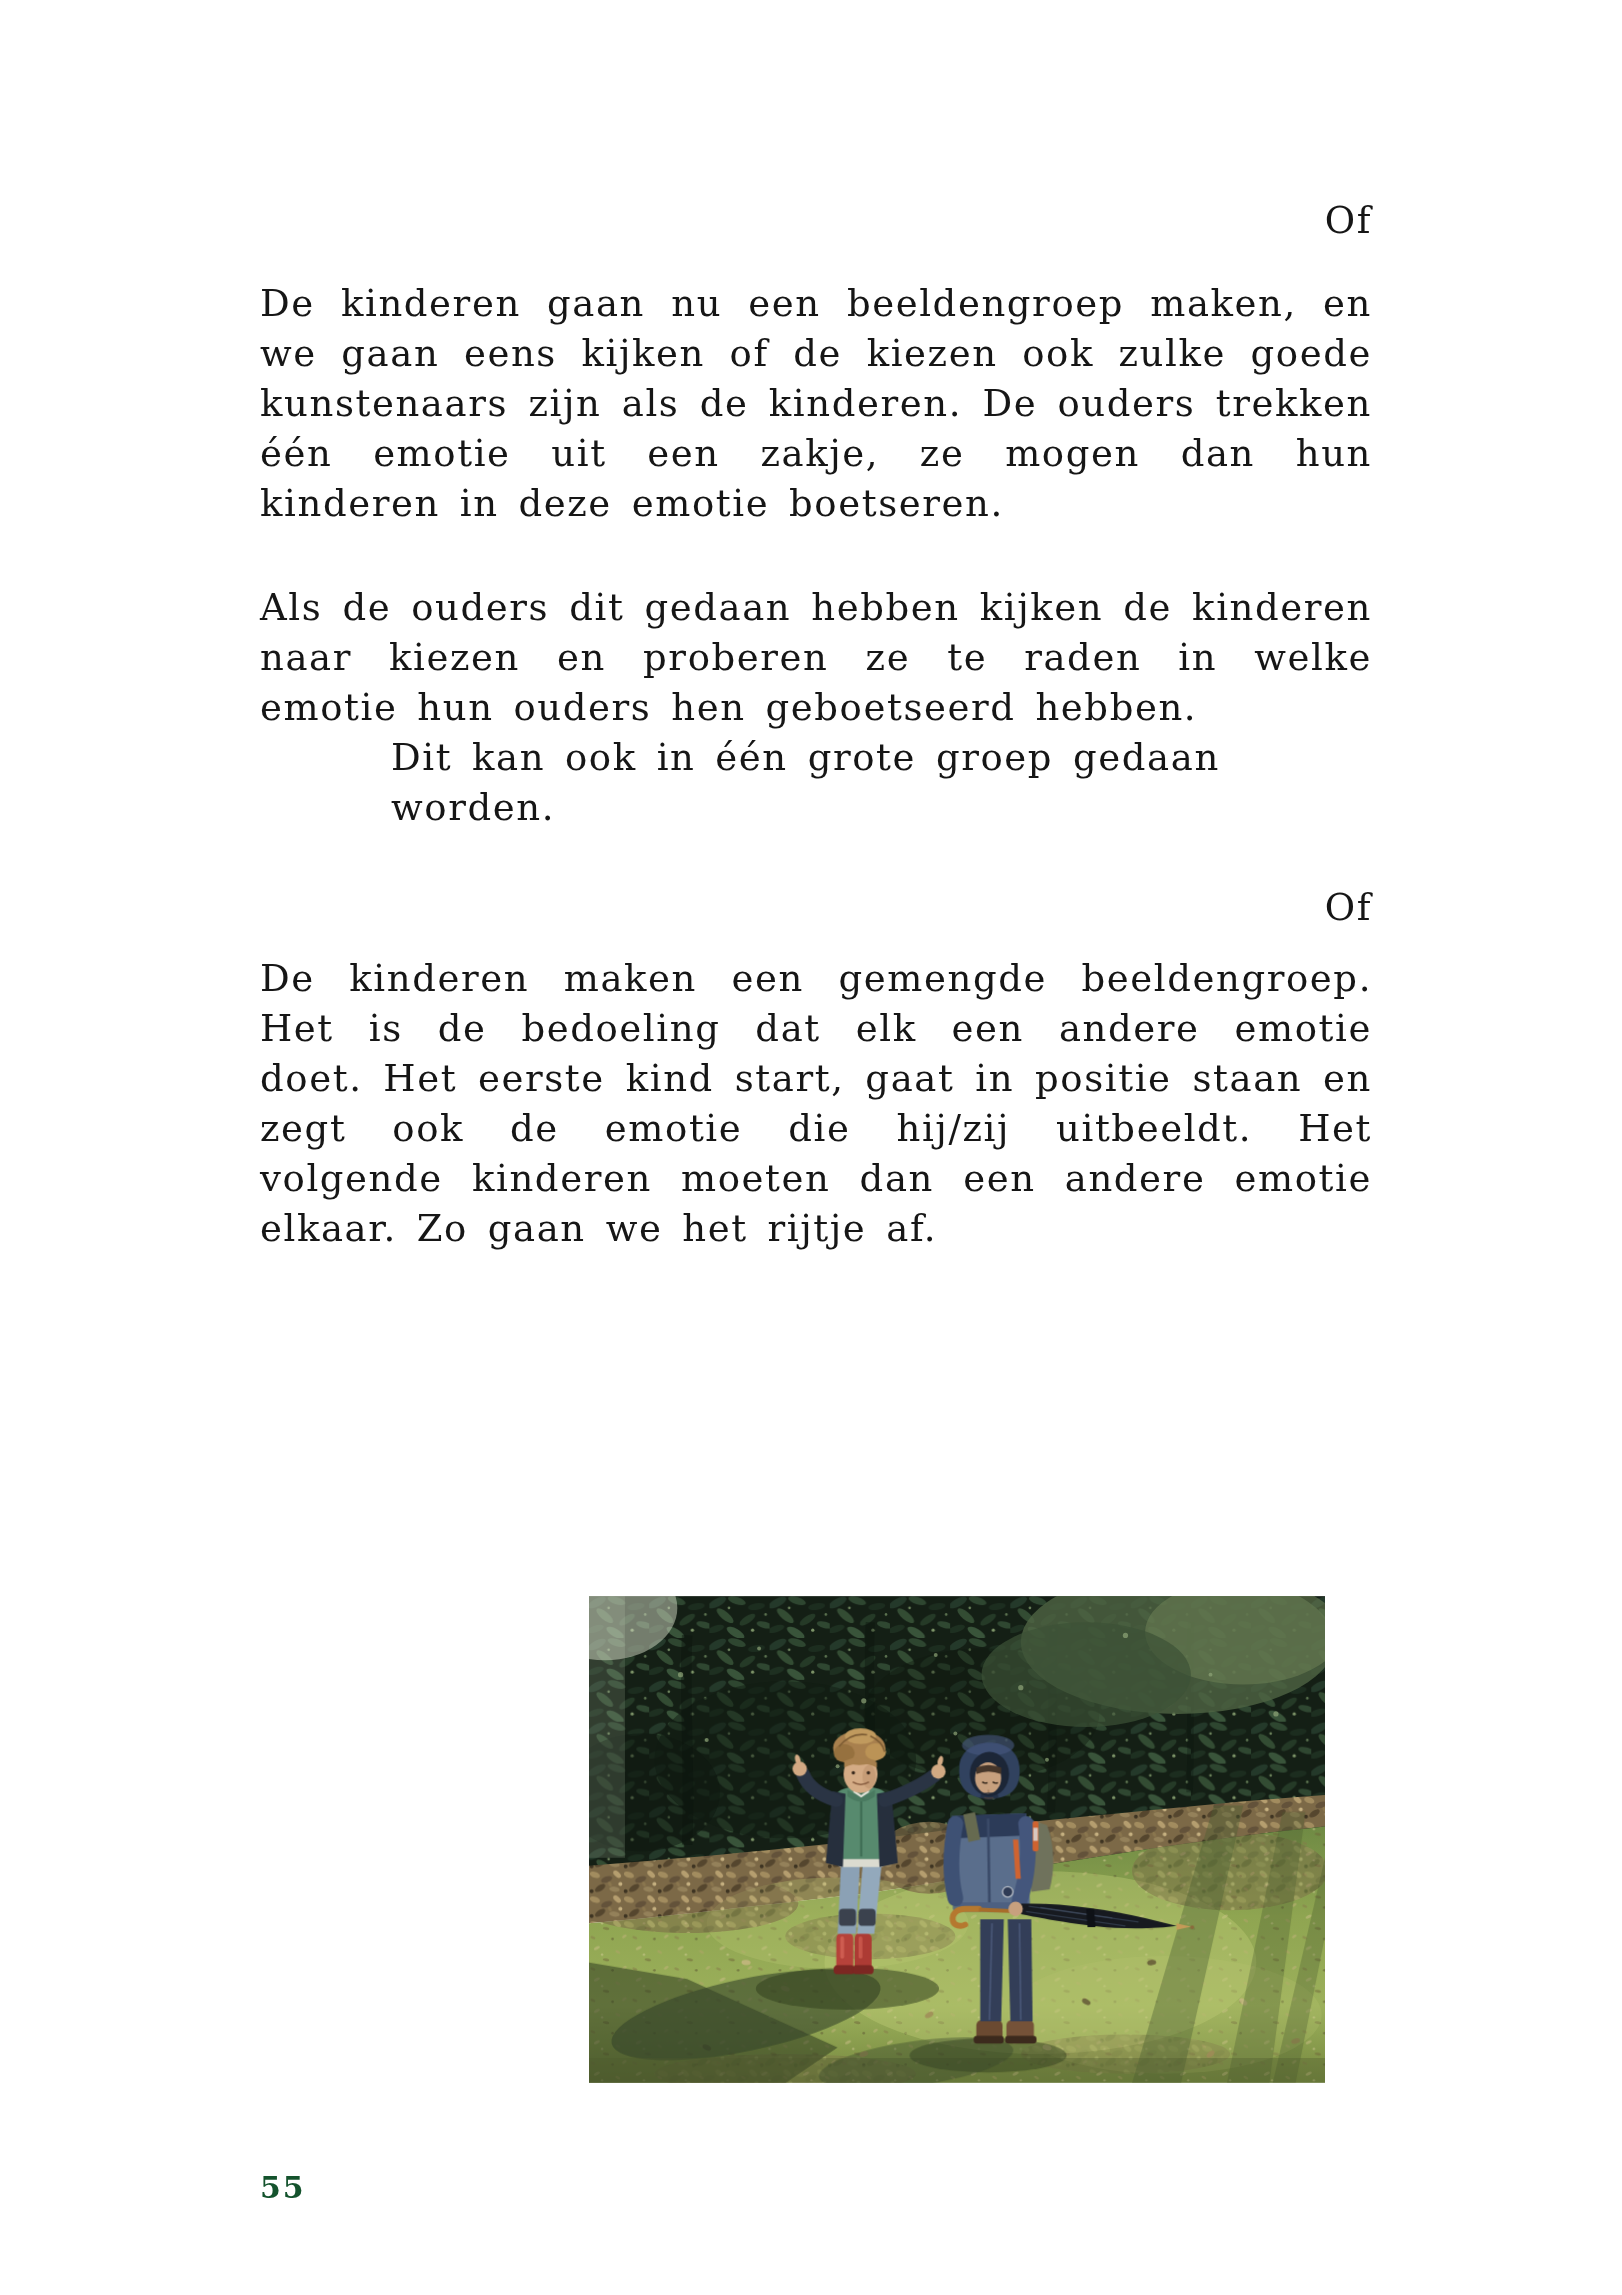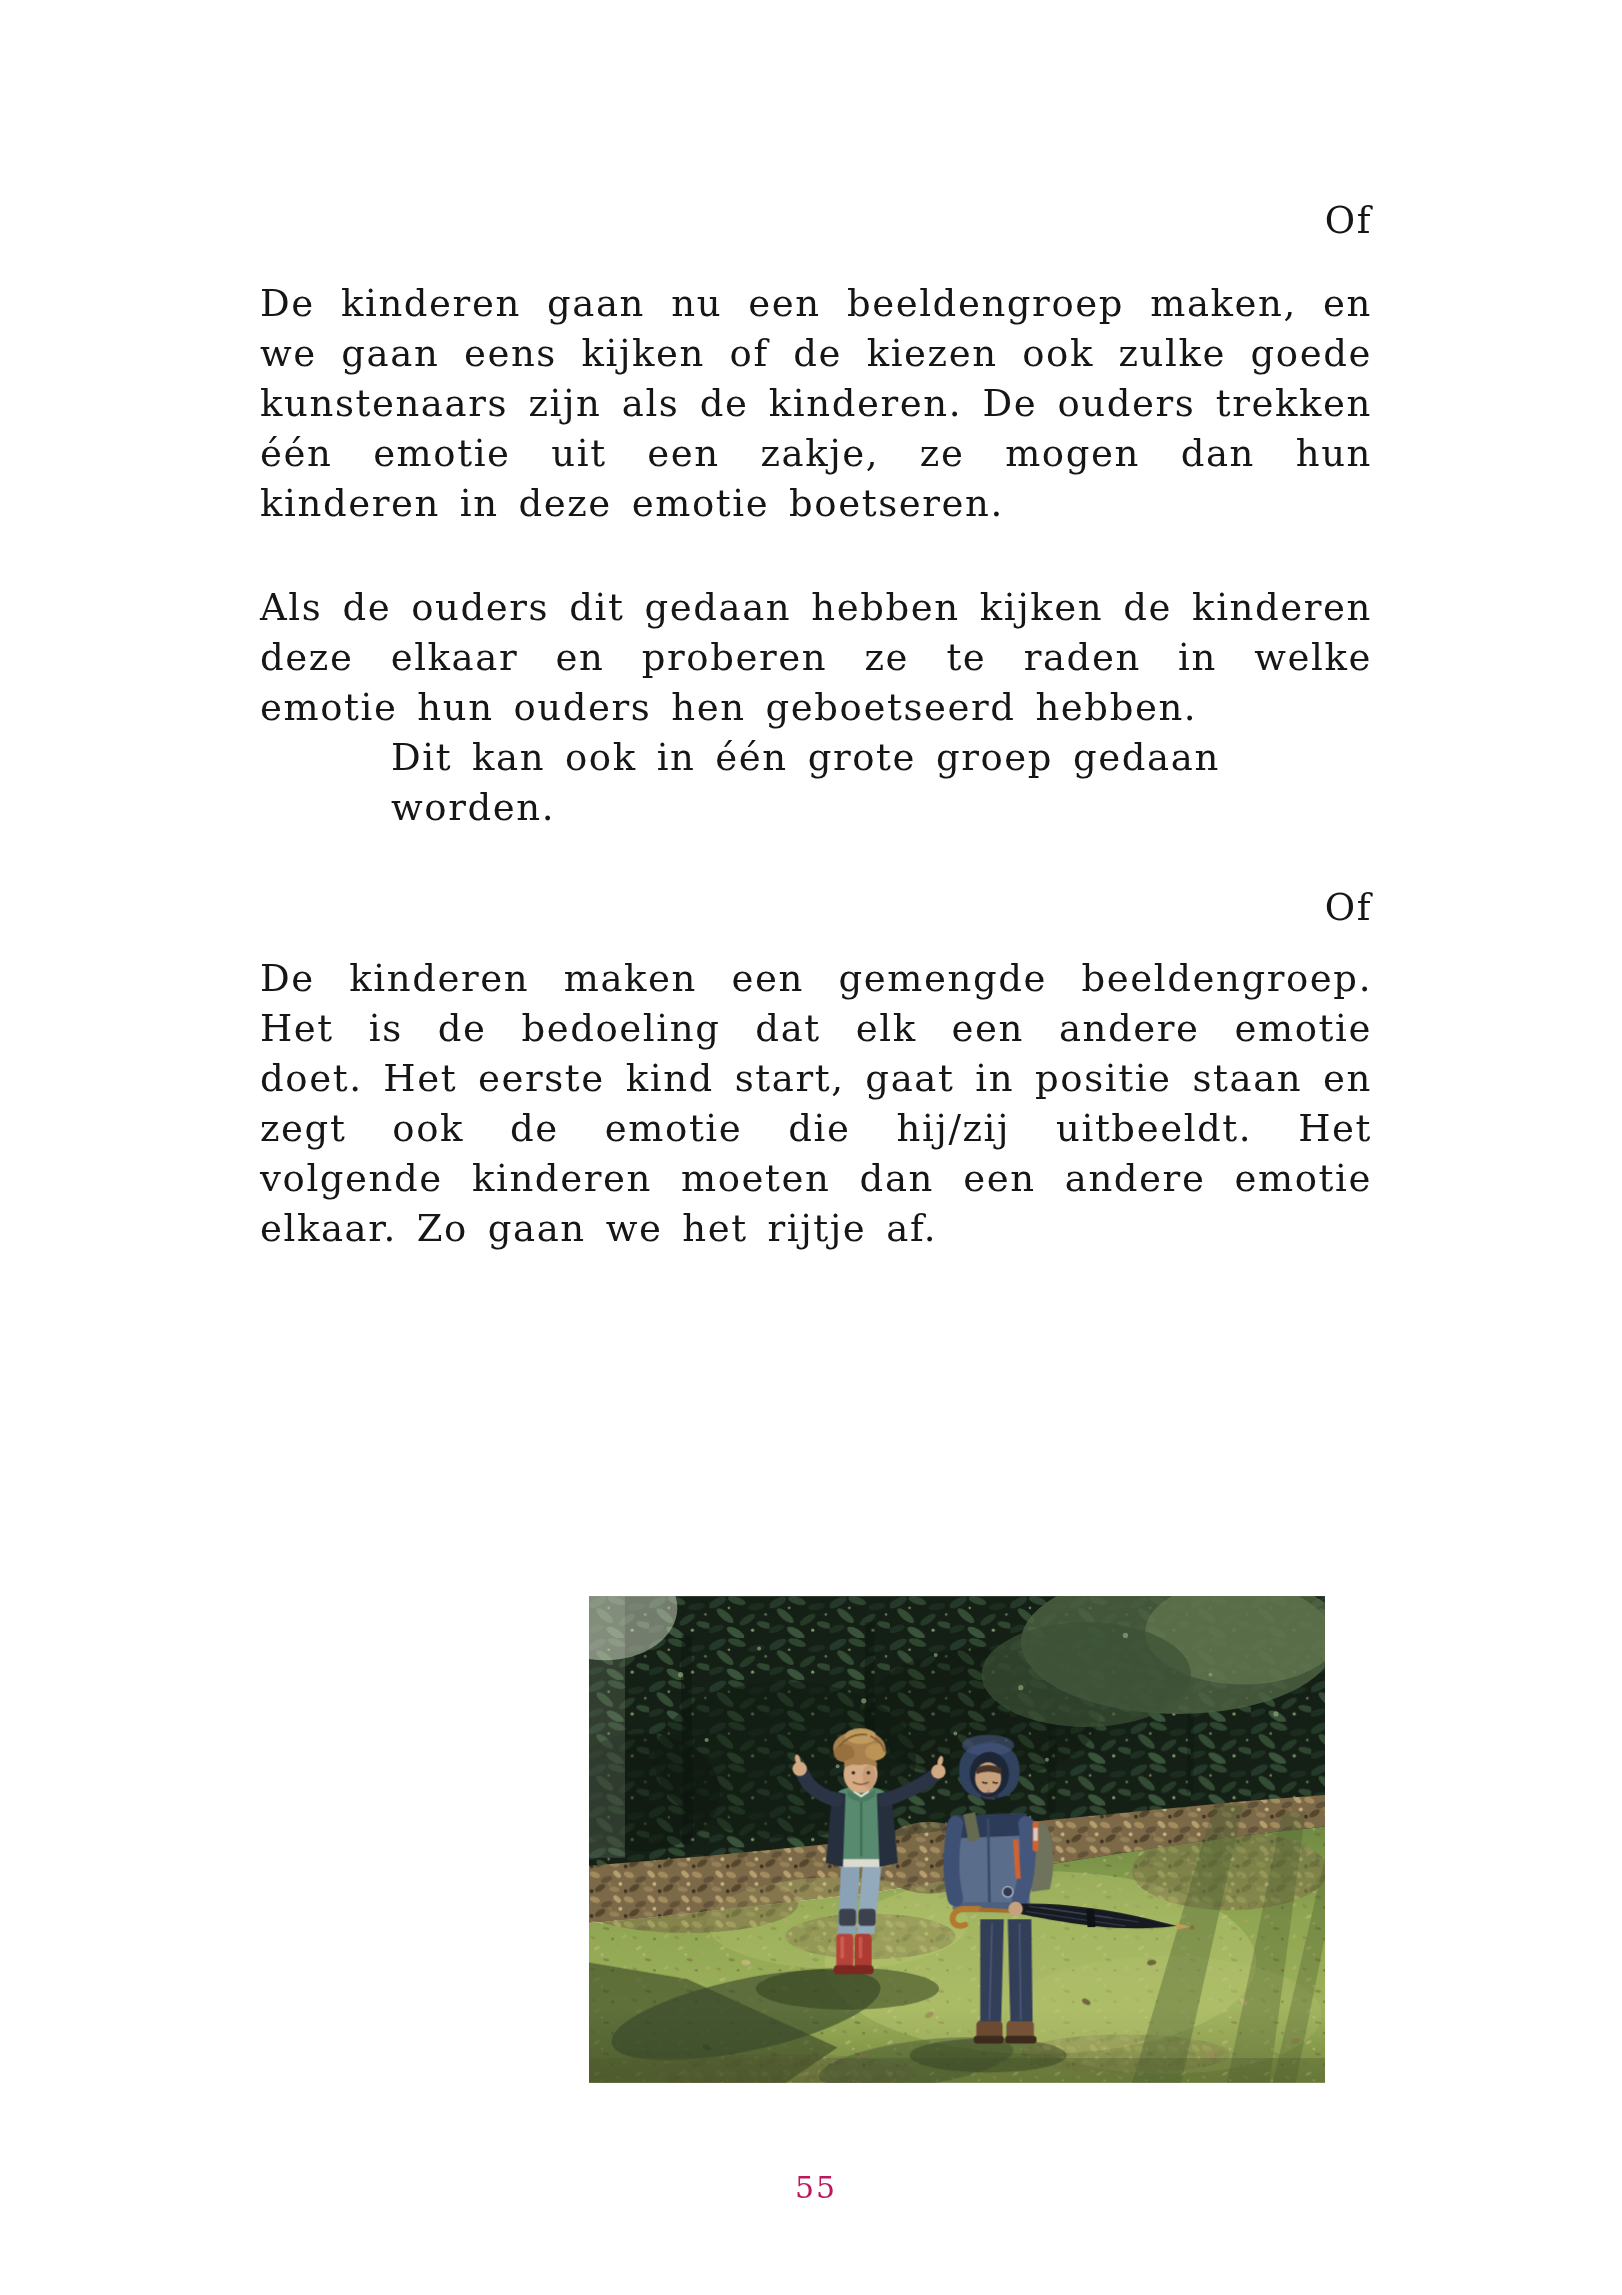--- a/index.html
+++ b/index.html
@@ -13,34 +13,34 @@
   .of { text-align:right; }
   .body-text { text-align:justify; text-justify:inter-word; hyphens:none; }
   .para1 { margin-top:33px !important; }
   .para2 { margin-top:54px !important; }
   .indent-line { padding-left:131px; text-align:left; }
   .of2 { margin-top:50px !important; }
   .para3 { margin-top:21px !important; }
   figure.photo { margin:342px 0 0 329px; padding:0; width:736px; height:487px; }
   figure.photo svg { display:block; width:736px; height:487px; }
   .page-number {
-    margin-top:80px; width:1112px; text-align:center;
-    font-size:30px; line-height:50px; letter-spacing:2px; color:#be185d;
+    margin-top:80px; width:1112px; 
+    font-size:30px; line-height:50px; letter-spacing:2px; color:#14532d;font-weight:bold;
   }
 </style>
 </head>
 <body>
 
 <main class="page">
 
   <p class="of">Of</p>
 
   <p class="body-text para1">De kinderen gaan nu een beeldengroep maken, en we gaan eens kijken of de kiezen ook zulke goede kunstenaars zijn als de kinderen. De ouders trekken één emotie uit een zakje, ze mogen dan hun kinderen in deze emotie boetseren.</p>
 
-  <p class="body-text para2">Als de ouders dit gedaan hebben kijken de kinderen deze elkaar en proberen ze te raden in welke emotie hun ouders hen geboetseerd hebben.</p>
+  <p class="body-text para2">Als de ouders dit gedaan hebben kijken de kinderen naar kiezen en proberen ze te raden in welke emotie hun ouders hen geboetseerd hebben.</p>
   <p class="indent-line">Dit kan ook in één grote groep gedaan worden.</p>
 
   <p class="of of2">Of</p>
 
   <p class="body-text para3">De kinderen maken een gemengde beeldengroep. Het is de bedoeling dat elk een andere emotie doet. Het eerste kind start, gaat in positie staan en zegt ook de emotie die hij/zij uitbeeldt. Het volgende kinderen moeten dan een andere emotie elkaar. Zo gaan we het rijtje af.</p>
 
   <figure class="photo">
     <svg viewBox="0 0 1125 744" role="img" xmlns="http://www.w3.org/2000/svg" aria-label="Twee jongens op een zonnig grasveld voor een donkergroene haag: het linkerkind steekt vrolijk beide duimen omhoog en draagt rode laarzen, het rechterkind kijkt met de capuchon op verdrietig naar de grond en houdt een gesloten paraplu vast.">
       <defs>
         <pattern id="leaves" width="92" height="64" patternUnits="userSpaceOnUse">

